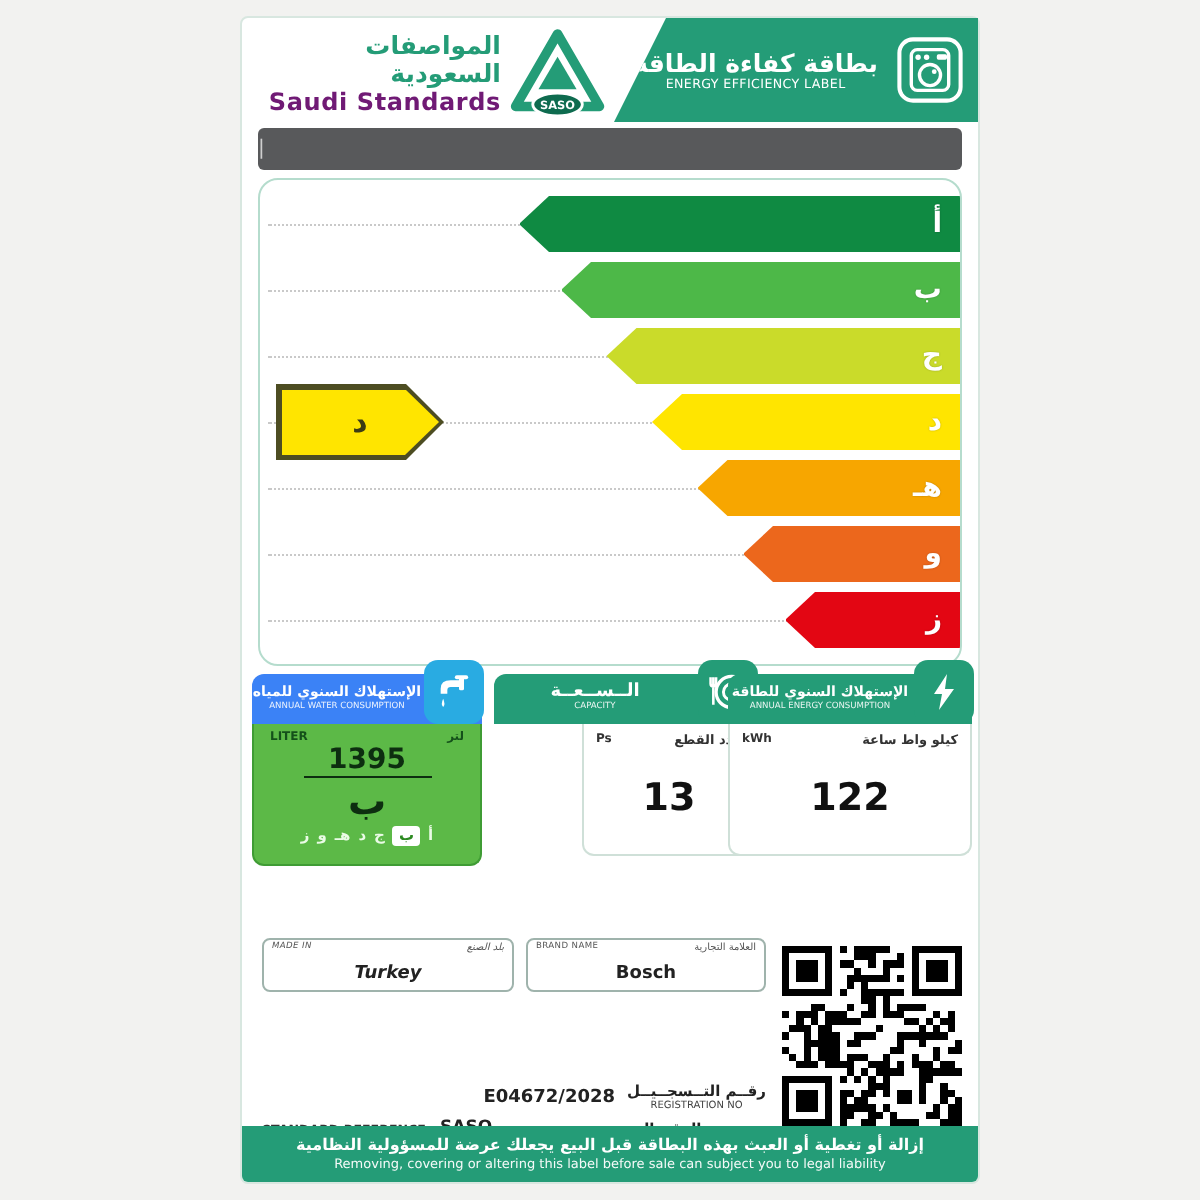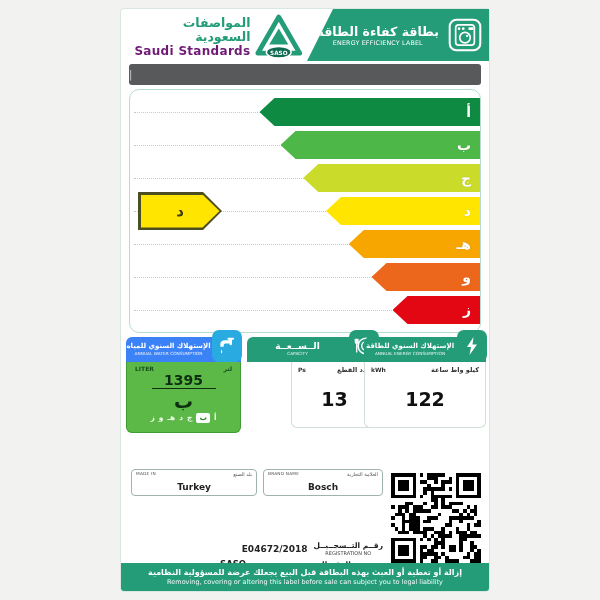--- a/index.html
+++ b/index.html
@@ -271,33 +271,33 @@
     </div>
     <div class="m-body" style="height:66px;">
       <div class="m-units">
         <span class="u-en">kWh</span>
         <span class="u-ar">كيلو واط ساعة</span>
       </div>
       <div class="m-value">122</div>
     </div>
   </div>
 
-  <div class="dbox" style="left:10px;top:460px;width:126px;">
+  <div class="dbox" style="left:10px;top:460px;width:126px;font-style:italic;">
     <span class="lbl-en">MADE IN</span>
     <span class="lbl-ar">بلد الصنع</span>
     <div class="dval">Turkey</div>
   </div>
   <div class="dbox" style="left:142px;top:460px;width:120px;padding-left:34px;">
     <span class="lbl-en">BRAND NAME</span>
     <span class="lbl-ar">العلامة التجارية</span>
     <div class="dval">Bosch</div>
   </div>
 
   <div class="reg-row">
-    <span class="reg-val">E04672/2018</span>
+    <span class="reg-val">E04672/2028</span>
     <span class="reg-lbls">
       <div class="reg-ar">رقــم التــسجــيــل</div>
       <div class="reg-en">REGISTRATION NO</div>
     </span>
   </div>
 
   <div class="std-row">
     <span class="std-en">STANDARD REFERENCE NO</span>
     <span class="std-val">SASO 3029:2023</span>
     <span class="std-ar">الرقم المرجعي للمواصفة</span>

